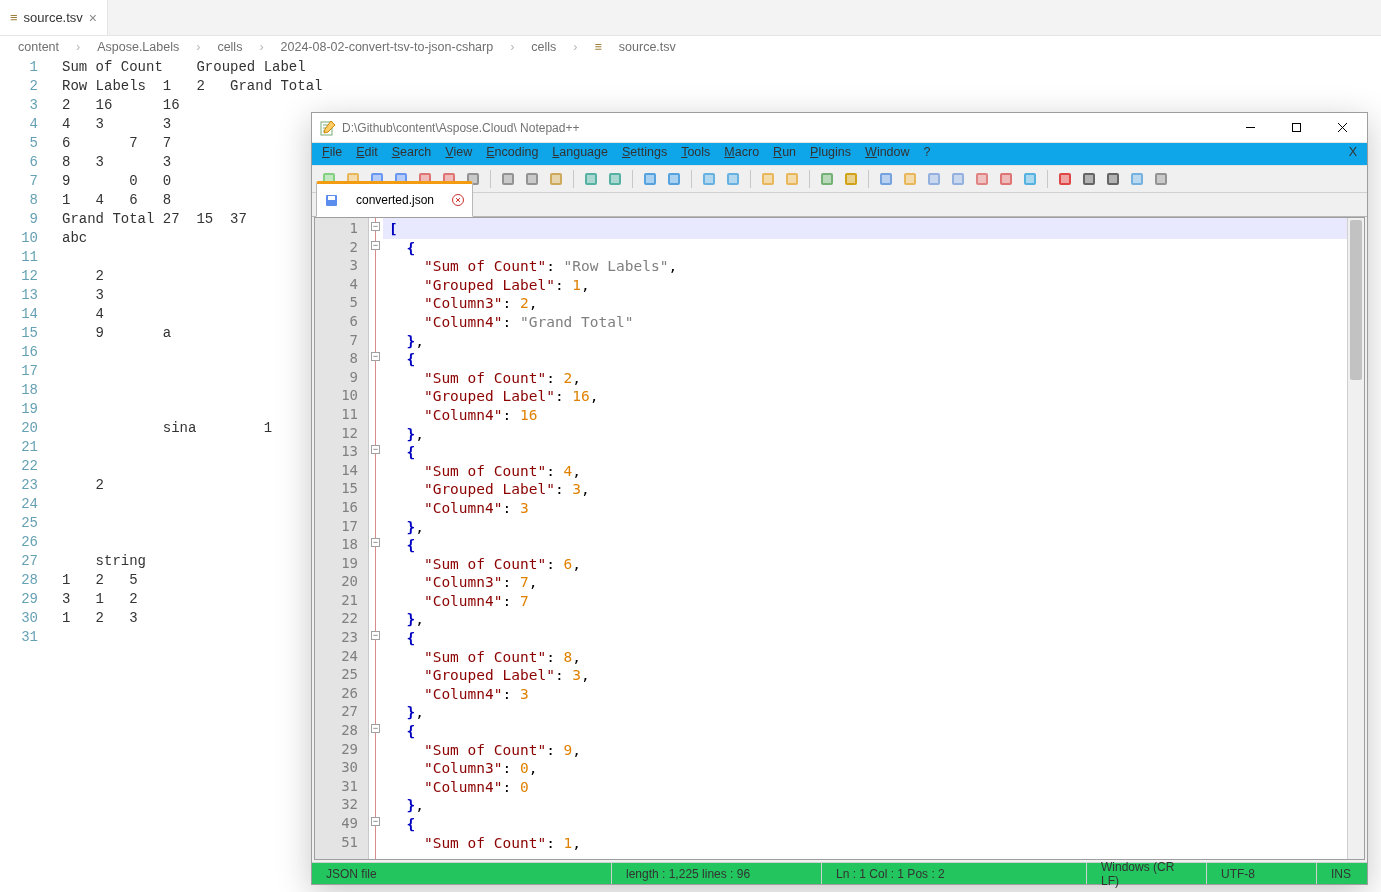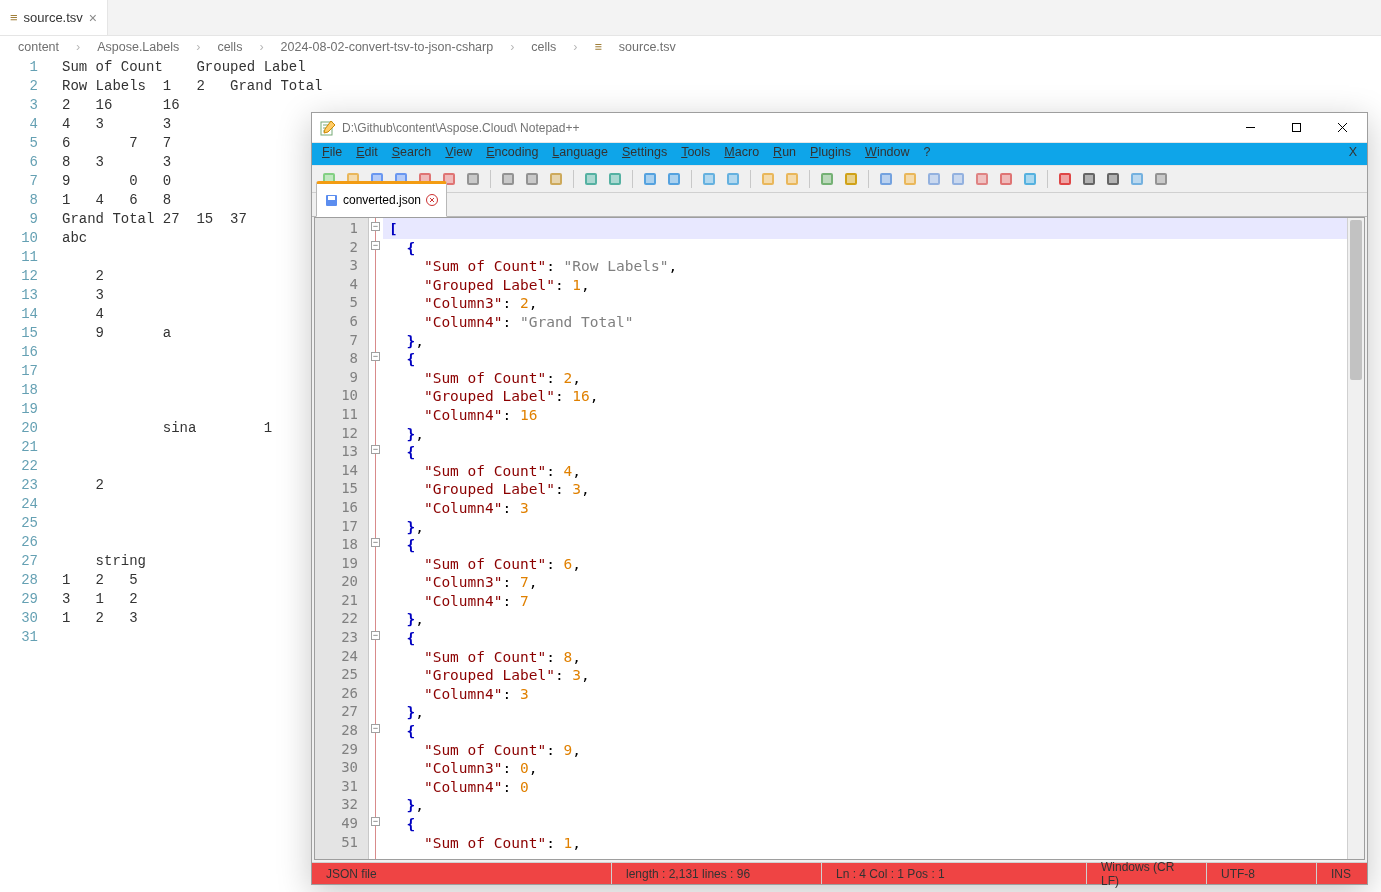--- a/index.html
+++ b/index.html
@@ -41,41 +41,41 @@
   .npp-menus { display:flex; gap:14px; }
   .mn { cursor:default; }
   .mn u { text-decoration: underline; }
 
   .npp-toolbar { height: 28px; background: #f0f0f0; border-top:1px solid #e4e4e4; border-bottom:1px solid #d0d0d0; display:flex; align-items:center; padding:0 6px; gap:2px; }
   .tb-btn { width:22px; height:22px; display:flex; align-items:center; justify-content:center; border-radius:2px; }
   .tb-sep { width:1px; height:18px; background:#c8c8c8; margin:0 4px; }
   .tb-btn svg { width:16px; height:16px; }
 
   .npp-doctabs { height: 24px; background:#f0f0f0; border-bottom:1px solid #b8b8b8; display:flex; align-items:flex-end; padding:0 4px;}
-  .npp-doctab { height:22px; display:flex; align-items:center; gap:5px; padding:16px 8px; font-size:12px; background:#fff; border:1px solid #b8b8b8; border-bottom:1px solid #fff; border-top:3px solid #f39c12; border-radius:3px 3px 0 0; position:relative; top:1px;}
+  .npp-doctab { height:22px; display:flex; align-items:center; gap:18px; padding:16px 8px; font-size:12px; background:#fff; border:1px solid #b8b8b8; border-bottom:1px solid #fff; border-top:3px solid #f39c12; border-radius:3px 3px 0 0; position:relative; top:1px;}
   .npp-doctab .tab-icon { width:13px; height:13px; }
   .npp-doctab .tab-close { width:12px; height:12px; display:inline-flex; }
 
   .npp-editor-wrap { flex:1; display:flex; background:#fff; border:1px solid #9e9e9e; margin:0 2px 2px 2px; position:relative; }
   .npp-scroll { position:absolute; right:0; top:0; bottom:0; width:17px; background:#f0f0f0; border-left:1px solid #d0d0d0;}
   .npp-scroll-thumb { position:absolute; left:2px; right:2px; top:2px; height:160px; background:#c2c2c2; border-radius:2px;}
   .npp-gutter { width:54px; background:#e4e4e4; color:#808080; font-family:Consolas,monospace; font-size:14px; text-align:right; padding-top:2px; border-right:1px solid #c8c8c8;}
   .npp-gutter div { height:18.6px; padding-right:10px; }
   .fold-col { width:14px; background:#fff; position:relative; }
   .fold-col::before { content:""; position:absolute; left:6px; top:0; bottom:0; width:1px; background:#d88b8b;}
   .fold-box { position:absolute; left:2px; width:9px; height:9px; border:1px solid #a0a0a0; background:#fff; font-size:9px; line-height:7px; text-align:center; color:#606060;}
   .npp-code { flex:1; font-family:Consolas,monospace; font-size:14.5px; line-height:18.6px; padding:2px 6px 0 6px; color:#000; white-space:pre; overflow:hidden;}
   .npp-code .hl { background:#e8e8ff; display:block; margin:-2px -6px 0 -6px; padding:2px 6px 0 6px;}
   .k-key { color:#8b0000; } 
   .k-str { color:#808080; } 
   .k-num { color:#e08000; } 
   .k-punc{ color:#000; }
   .k-brace{ color:#0000c0; font-weight:bold; }
 
-  .npp-status { height:22px; background:#ef4444; border-top:1px solid #d0d0d0; display:flex; align-items:center; font-size:12px; color:#333; }
+  .npp-status { height:22px; background:#22c55e; border-top:1px solid #d0d0d0; display:flex; align-items:center; font-size:12px; color:#333; }
   .npp-status .cell { padding:0 14px; border-right:1px solid #d0d0d0; height:100%; display:flex; align-items:center; }
   .npp-status .grow { flex:1; }
   .npp-status .cell:last-child { border-right:none; padding-right:22px; }
 </style>
 </head>
 <body>
 
 <div class="vsc-tabbar">
   <div class="vsc-tab">
     <span class="vsc-icon">≡</span>
@@ -456,20 +456,20 @@
         <div class="fold-box" style="top: 599.2px;">−</div>
       </div>
     <div class="npp-code" id="npp-code"><div class="hl"><span class="k-brace">[</span></div><div><span class="k-punc">  </span><span class="k-brace">{</span></div><div><span class="k-punc">    </span><span class="k-key">"Sum of Count"</span><span class="k-punc">: </span><span class="k-str">"Row Labels"</span><span class="k-punc">,</span></div><div><span class="k-punc">    </span><span class="k-key">"Grouped Label"</span><span class="k-punc">: </span><span class="k-num">1</span><span class="k-punc">,</span></div><div><span class="k-punc">    </span><span class="k-key">"Column3"</span><span class="k-punc">: </span><span class="k-num">2</span><span class="k-punc">,</span></div><div><span class="k-punc">    </span><span class="k-key">"Column4"</span><span class="k-punc">: </span><span class="k-str">"Grand Total"</span></div><div><span class="k-punc">  </span><span class="k-brace">}</span><span class="k-punc">,</span></div><div><span class="k-punc">  </span><span class="k-brace">{</span></div><div><span class="k-punc">    </span><span class="k-key">"Sum of Count"</span><span class="k-punc">: </span><span class="k-num">2</span><span class="k-punc">,</span></div><div><span class="k-punc">    </span><span class="k-key">"Grouped Label"</span><span class="k-punc">: </span><span class="k-num">16</span><span class="k-punc">,</span></div><div><span class="k-punc">    </span><span class="k-key">"Column4"</span><span class="k-punc">: </span><span class="k-num">16</span></div><div><span class="k-punc">  </span><span class="k-brace">}</span><span class="k-punc">,</span></div><div><span class="k-punc">  </span><span class="k-brace">{</span></div><div><span class="k-punc">    </span><span class="k-key">"Sum of Count"</span><span class="k-punc">: </span><span class="k-num">4</span><span class="k-punc">,</span></div><div><span class="k-punc">    </span><span class="k-key">"Grouped Label"</span><span class="k-punc">: </span><span class="k-num">3</span><span class="k-punc">,</span></div><div><span class="k-punc">    </span><span class="k-key">"Column4"</span><span class="k-punc">: </span><span class="k-num">3</span></div><div><span class="k-punc">  </span><span class="k-brace">}</span><span class="k-punc">,</span></div><div><span class="k-punc">  </span><span class="k-brace">{</span></div><div><span class="k-punc">    </span><span class="k-key">"Sum of Count"</span><span class="k-punc">: </span><span class="k-num">6</span><span class="k-punc">,</span></div><div><span class="k-punc">    </span><span class="k-key">"Column3"</span><span class="k-punc">: </span><span class="k-num">7</span><span class="k-punc">,</span></div><div><span class="k-punc">    </span><span class="k-key">"Column4"</span><span class="k-punc">: </span><span class="k-num">7</span></div><div><span class="k-punc">  </span><span class="k-brace">}</span><span class="k-punc">,</span></div><div><span class="k-punc">  </span><span class="k-brace">{</span></div><div><span class="k-punc">    </span><span class="k-key">"Sum of Count"</span><span class="k-punc">: </span><span class="k-num">8</span><span class="k-punc">,</span></div><div><span class="k-punc">    </span><span class="k-key">"Grouped Label"</span><span class="k-punc">: </span><span class="k-num">3</span><span class="k-punc">,</span></div><div><span class="k-punc">    </span><span class="k-key">"Column4"</span><span class="k-punc">: </span><span class="k-num">3</span></div><div><span class="k-punc">  </span><span class="k-brace">}</span><span class="k-punc">,</span></div><div><span class="k-punc">  </span><span class="k-brace">{</span></div><div><span class="k-punc">    </span><span class="k-key">"Sum of Count"</span><span class="k-punc">: </span><span class="k-num">9</span><span class="k-punc">,</span></div><div><span class="k-punc">    </span><span class="k-key">"Column3"</span><span class="k-punc">: </span><span class="k-num">0</span><span class="k-punc">,</span></div><div><span class="k-punc">    </span><span class="k-key">"Column4"</span><span class="k-punc">: </span><span class="k-num">0</span></div><div><span class="k-punc">  </span><span class="k-brace">}</span><span class="k-punc">,</span></div><div><span class="k-punc">  </span><span class="k-brace">{</span></div><div><span class="k-punc">    </span><span class="k-key">"Sum of Count"</span><span class="k-punc">: </span><span class="k-num">1</span><span class="k-punc">,</span></div></div>
     <div class="npp-scroll">
       <div class="npp-scroll-thumb"></div>
     </div>
   </div>
 
   <div class="npp-status">
     <div class="cell" style="width:300px">JSON file</div>
-    <div class="cell" style="width:210px">length : 2,131   lines : 96</div>
-    <div class="cell grow">Ln : 4   Col : 1   Pos : 1</div>
+    <div class="cell" style="width:210px">length : 1,225   lines : 96</div>
+    <div class="cell grow">Ln : 1   Col : 1   Pos : 2</div>
     <div class="cell" style="width:120px">Windows (CR LF)</div>
     <div class="cell" style="width:110px">UTF-8</div>
     <div class="cell" style="width:50px">INS</div>
   </div>
 
 </div>
 
 </body></html>

